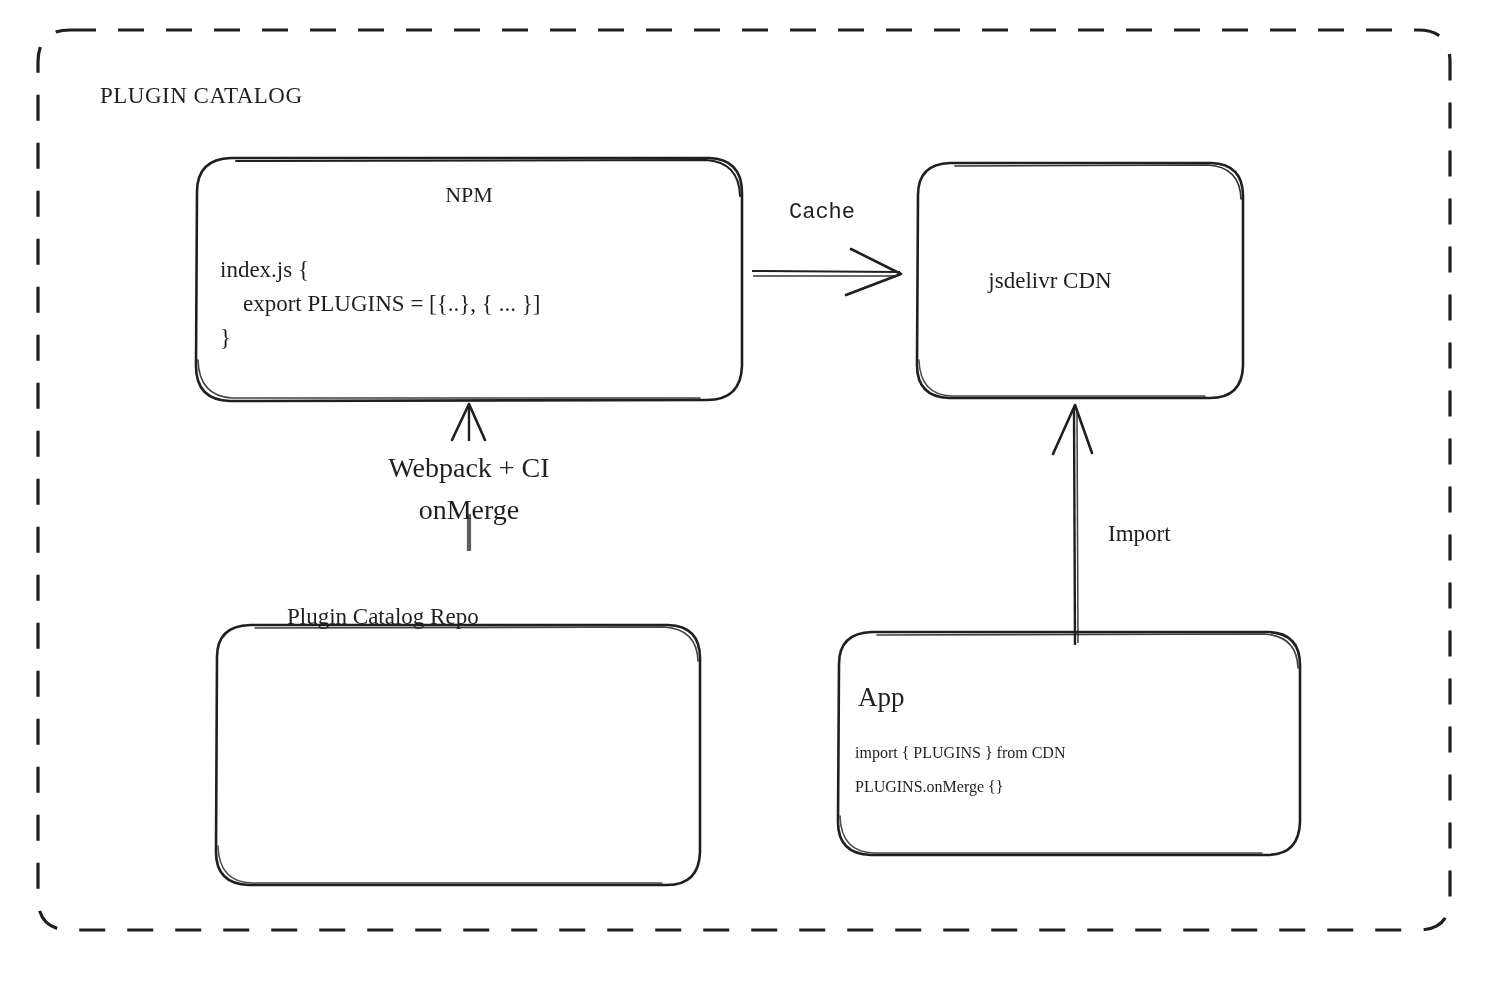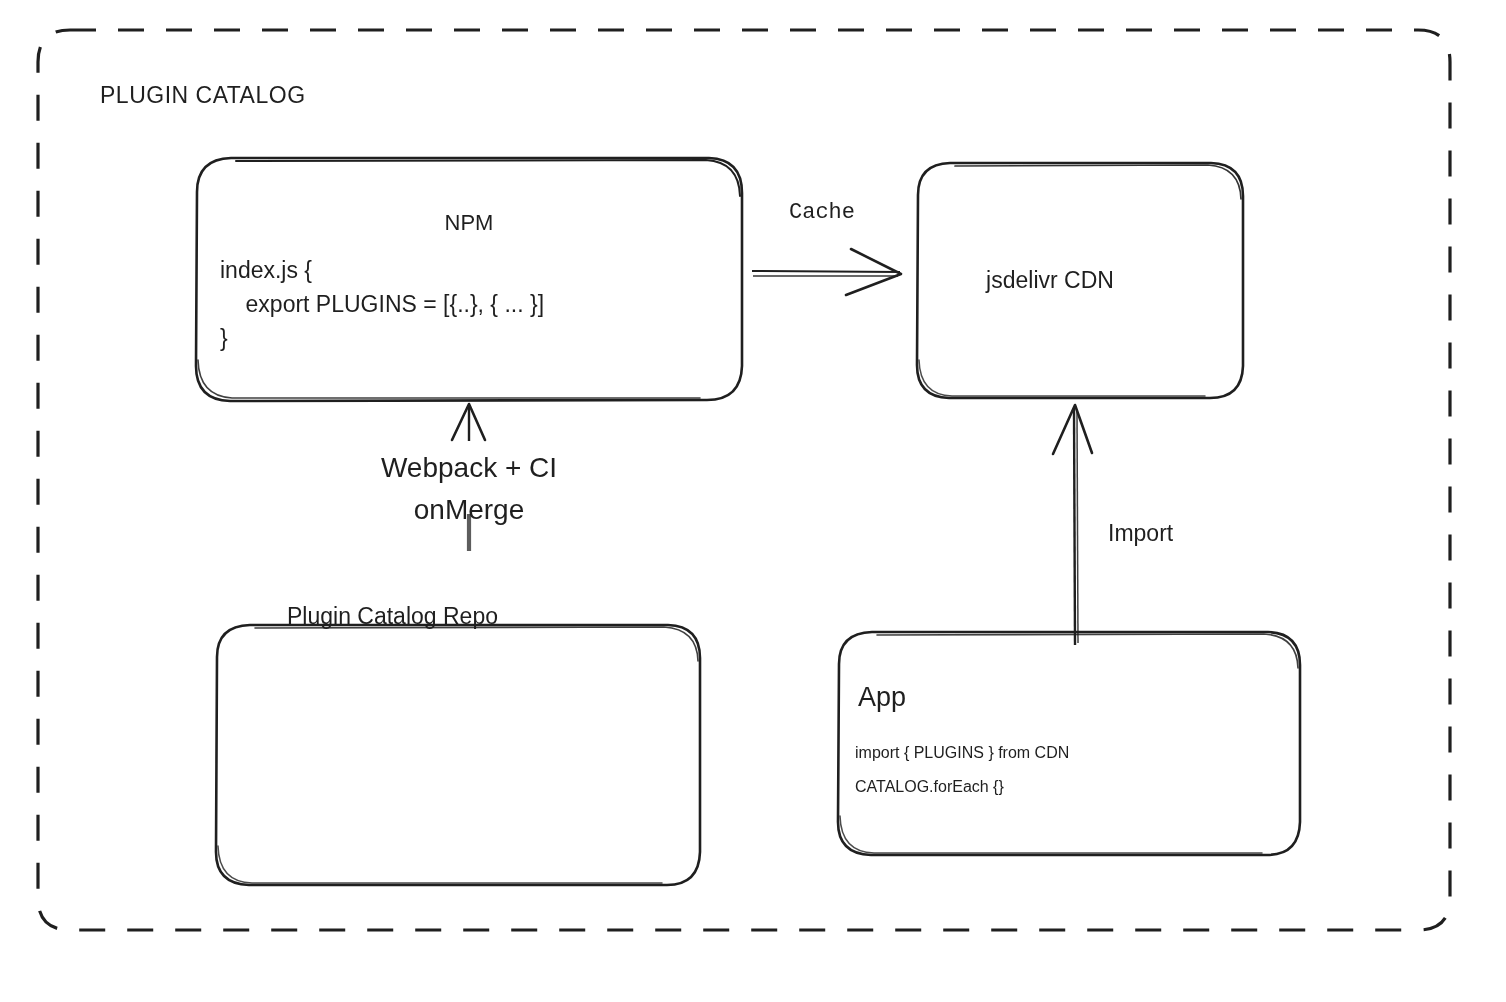--- a/index.html
+++ b/index.html
@@ -21,40 +21,40 @@
     position: absolute;
     left: 0;
     top: 0;
     width: 1506px;
     height: 1002px;
   }
   .lbl {
     position: absolute;
     white-space: pre;
     color: #1f1f1f;
-    font-family: Liberation Sans, sans-serif;
+    font-family: Liberation Serif, serif;
     line-height: 1.38;
   }
   .sans {
     font-family: Liberation Mono, monospace;
     text-align: right;
   }
 
   
   #group-title {
     left: 100px;
     top: 80px;
     font-size: 23px;
     letter-spacing: 0.5px;
   }
 
   
   #npm-title {
     left: 196px;
-    top: 208px;
+    top: 180px;
     width: 546px;
     text-align: center;
     font-size: 22px;
   }
   #npm-code {
     left: 220px;
     top: 253px;
     font-size: 23px;
     line-height: 1.48;
   }
@@ -184,15 +184,15 @@
 
   <div class="lbl sans" id="cache-label">Cache</div>
 
   <div class="lbl" id="webpack-label"><span>Webpack + CI</span><br><span>onMerge</span></div>
 
   <div class="lbl" id="import-label">Import</div>
 
   <div class="lbl" id="repo-caption">Plugin Catalog Repo</div>
 
   <div class="lbl" id="app-title">App</div>
-  <div class="lbl" id="app-code"><span>import { PLUGINS } from CDN</span><br><span>CATALOG.forEach {}</span></div>
+  <div class="lbl" id="app-code"><span>import { PLUGINS } from CDN</span><br><span>PLUGINS.onMerge {}</span></div>
 
 </div>
 
 </body></html>

